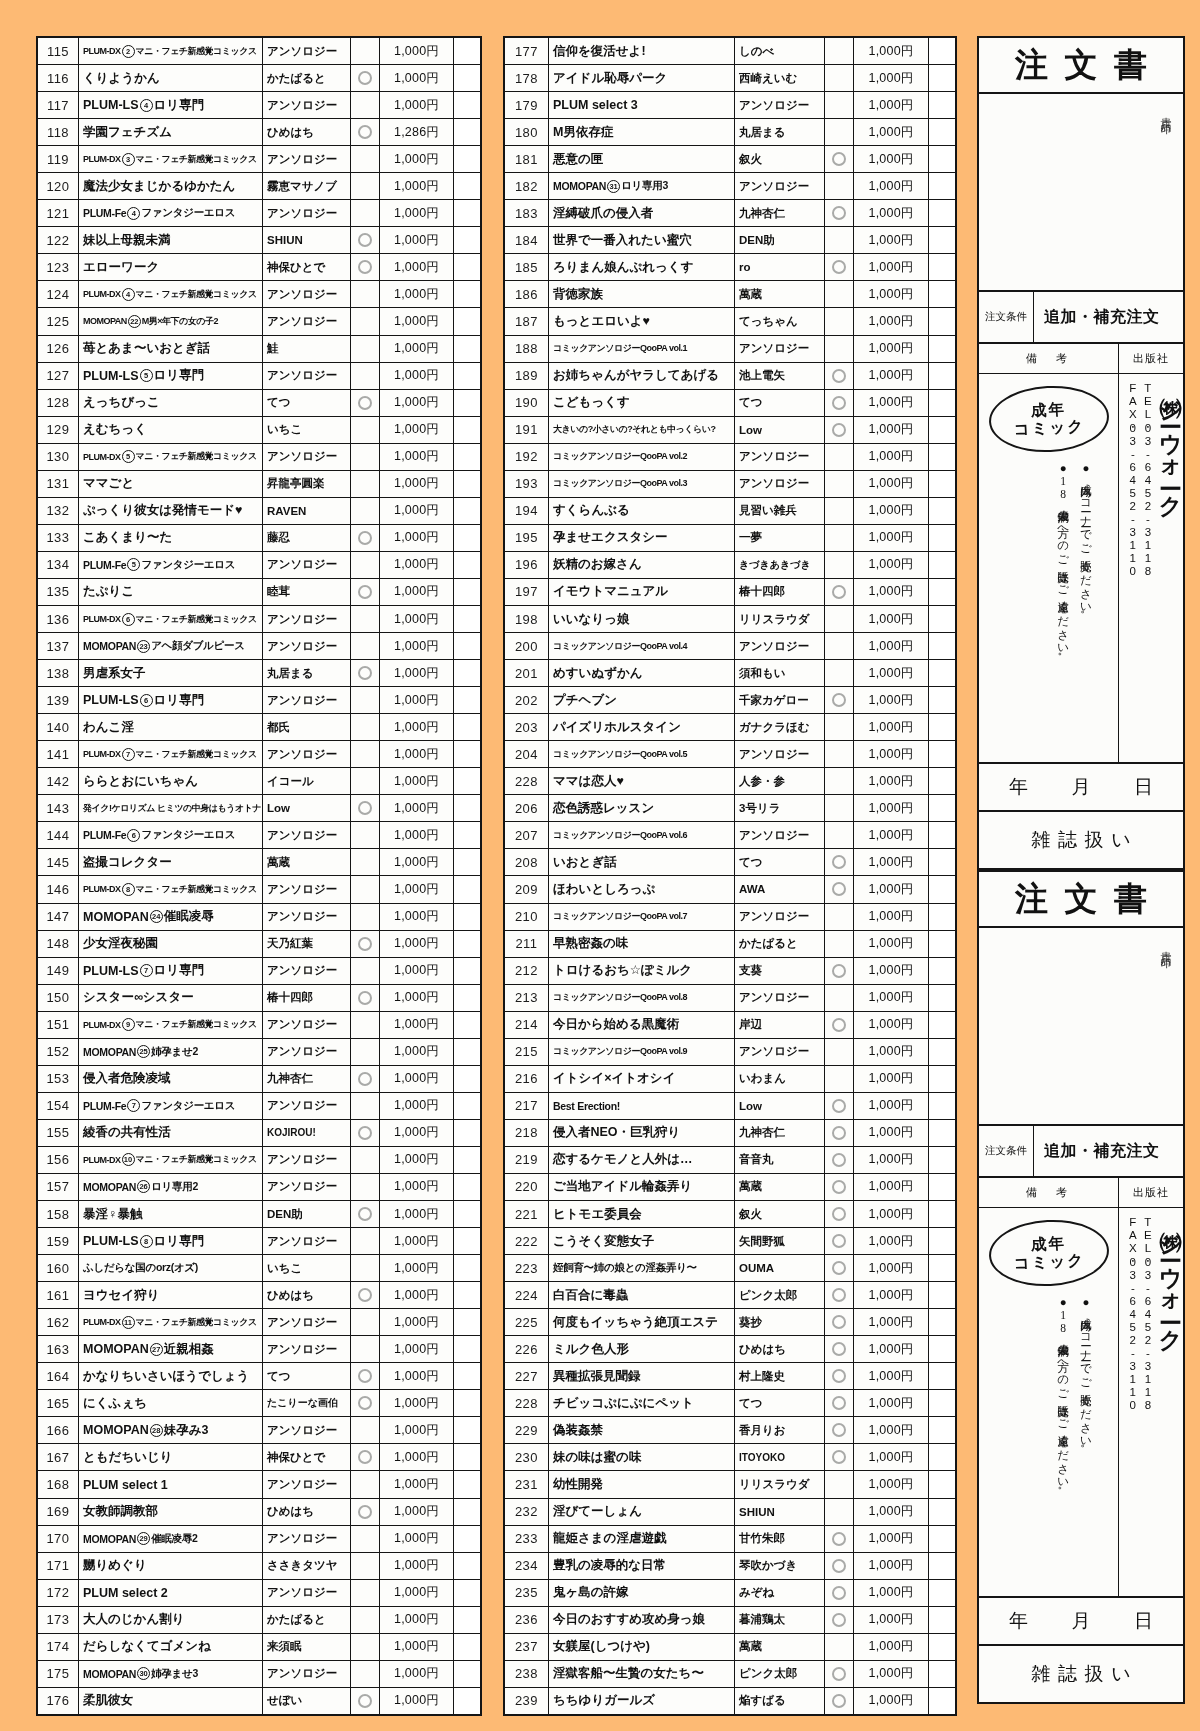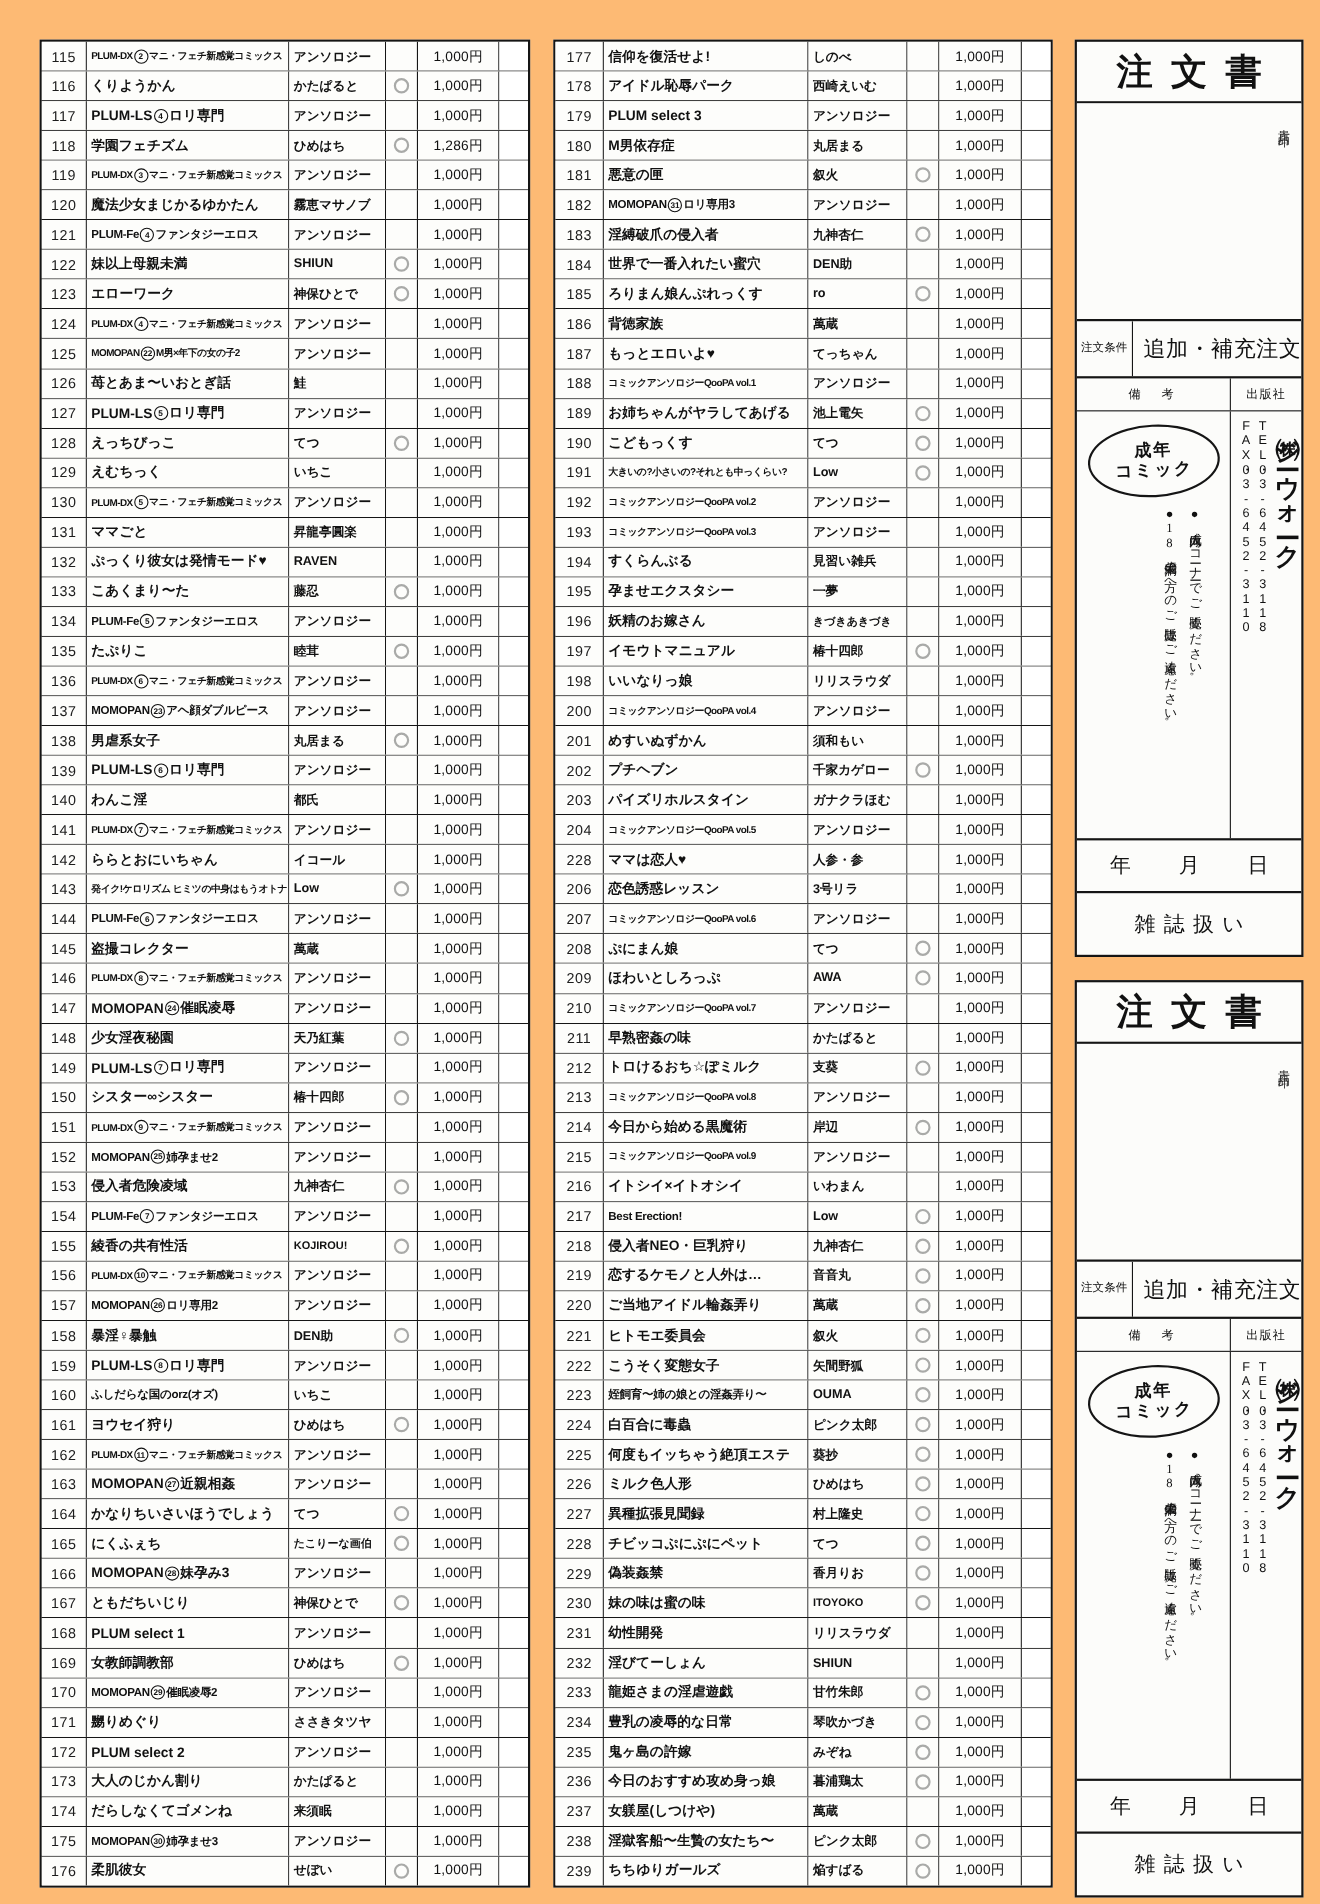--- a/index.html
+++ b/index.html
@@ -29,31 +29,31 @@
   .cond-2{font-size:9px !important;letter-spacing:-.5px}
   .auth-sm{font-size:10px !important}
   .ring{width:10px;height:10px;border:2.5px solid #a9aaa8;border-radius:50%;background:transparent}
   .cnum{display:inline-flex;align-items:center;justify-content:center;
         width:11px;height:11px;border:1px solid #111;border-radius:50%;
         font-size:7.5px;font-weight:700;letter-spacing:0;margin:0 1px;flex:none}
 
   
   #sidebar{position:absolute;left:977px;top:36px;width:208px}
   .oform{display:flex;flex-direction:column;height:834px;border:2.5px solid #151515;
-         background:#fcfcfa;margin-bottom:21px;box-sizing:border-box}
+         background:#fcfcfa;margin-bottom:0;box-sizing:border-box}
   .of-header{height:54px;flex:none;border-bottom:2.5px solid #151515;display:flex;align-items:center;
              justify-content:center;font-size:33px;font-weight:700;letter-spacing:.5em;text-indent:.5em}
   .of-stamp{height:196px;flex:none;position:relative;background:#fcfcfa;border-bottom:2px solid #151515}
   .stamp-label{position:absolute;right:10px;top:14px;writing-mode:vertical-rl;
                font-size:11px;letter-spacing:3px;color:#2a2a2a}
   .of-cond{height:50px;flex:none;display:flex;border-bottom:2px solid #151515}
   .cond-label{width:54px;border-right:1.5px solid #151515;display:flex;flex-direction:row;
               align-items:center;justify-content:center;font-size:10.5px;line-height:1.3}
-  .cond-value{flex:1;display:flex;align-items:center;padding-left:10px;font-size:20px;
-              font-weight:400;letter-spacing:.5px;white-space:nowrap}
+  .cond-value{flex:1;display:flex;align-items:center;padding-left:10px;font-size:16px;
+              font-weight:700;letter-spacing:.5px;white-space:nowrap}
   .of-subhead{height:29px;flex:none;display:flex;border-bottom:1.5px solid #151515;font-size:11px}
   .sh-remarks{flex:1;display:flex;align-items:center;justify-content:center;
               border-right:1.5px solid #151515;letter-spacing:4px}
   .sh-pub{width:64px;display:flex;align-items:center;justify-content:center;letter-spacing:1px}
   .of-body{flex:1;display:flex;border-bottom:2px solid #151515;min-height:0}
   .of-remarks{flex:1;border-right:1.5px solid #151515;display:flex;flex-direction:column;
               align-items:center;padding-top:12px;min-width:0}
   .badge{width:116px;height:62px;border:2.5px solid #151515;border-radius:50%;flex:none;
          display:flex;flex-direction:column;align-items:center;justify-content:center;
          font-weight:700;font-size:15.5px;line-height:1.15;letter-spacing:2px;transform:rotate(-3deg)}
@@ -864,21 +864,21 @@
       <div class="trow">
         <div class="c num">207</div>
         <div class="c title cond-2">コミックアンソロジーQooPA vol.6</div>
         <div class="c author">アンソロジー</div>
         <div class="c mark"></div>
         <div class="c price">1,000円</div>
         <div class="c qty"></div>
       </div>
       <div class="trow">
         <div class="c num">208</div>
-        <div class="c title">ぷにまん娘</div>
+        <div class="c title">いおとぎ話</div>
         <div class="c author">てつ</div>
         <div class="c mark">
           <span class="ring"></span>
         </div>
         <div class="c price">1,000円</div>
         <div class="c qty"></div>
       </div>
       <div class="trow">
         <div class="c num">209</div>
         <div class="c title">ほわいとしろっぷ</div>

